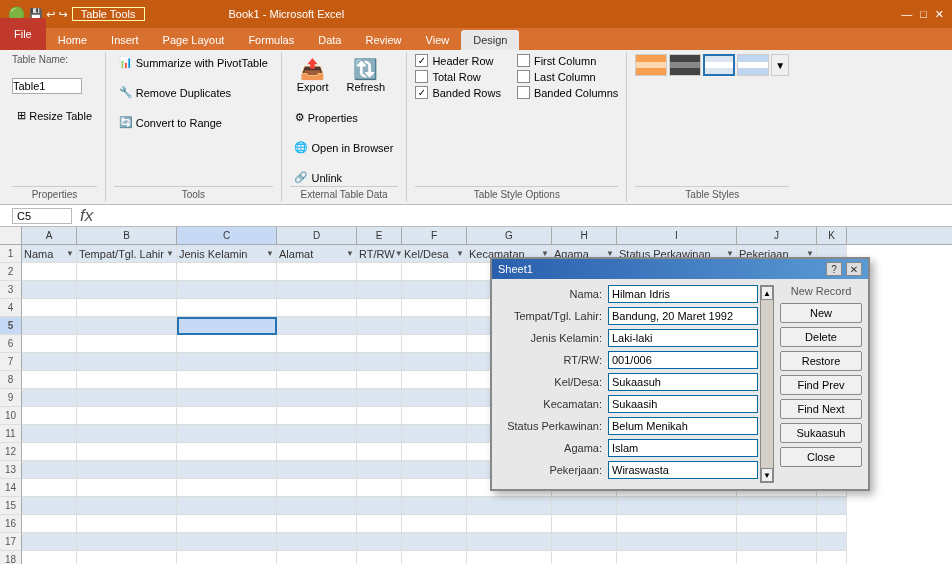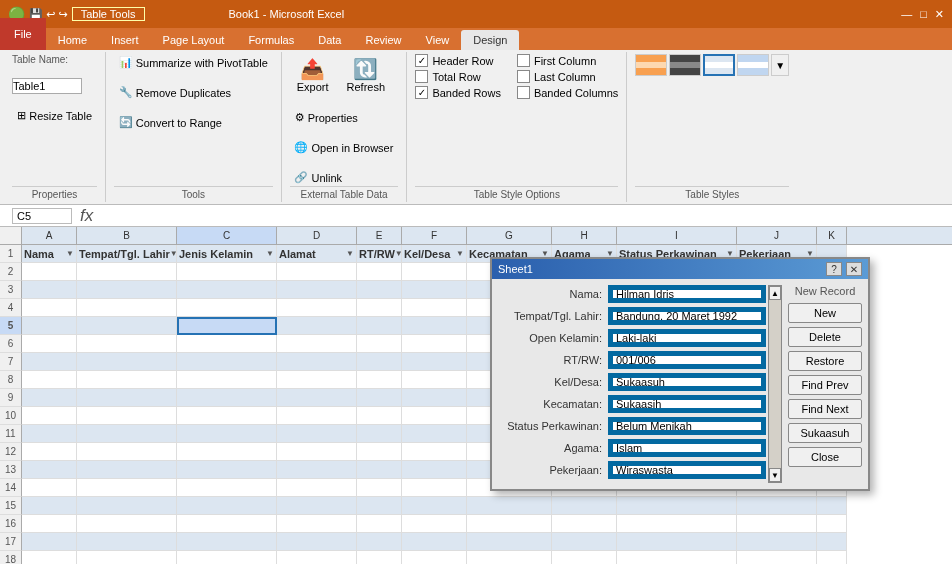--- a/index.html
+++ b/index.html
@@ -160,21 +160,21 @@
       font-size: 11px;
       padding: 0 2px;
       white-space: nowrap;
       overflow: hidden;
       display: flex; align-items: center;
       background: white;
     }
     .cell.selected { background: #c7daf5; border: 2px solid #2572b4; }
     .cell.header-row {
       background: #dce6f1;
-      font-weight: bold;
+      font-weight: normal;
       color: #333;
       font-size: 10px;
     }
     .cell.banded { background: #dce6f1; }
 
     
     .c-A { width: 55px; }
     .c-B { width: 100px; }
     .c-C { width: 100px; }
     .c-D { width: 80px; }
@@ -245,21 +245,21 @@
     .form-label {
       width: 110px;
       font-size: 11px;
       text-align: right;
       padding-right: 6px;
       color: #333;
     }
     .form-input {
       flex: 1;
       height: 18px;
-      border: 5px solid #0369a1;
+      border: 1px solid #0369a1;
       background: white;
       padding: 1px 3px;
       font-size: 11px;
     }
 
     .dialog-btn {
       background: #f0f0f0;
       border: 1px solid #888;
       padding: 3px 0;
       font-size: 11px;
@@ -805,21 +805,21 @@
               <span class="form-label">Nama:</span>
               <input type="text" class="form-input" value="Hilman Idris" style="">
             </div>
 
             <div class="form-row">
               <span class="form-label">Tempat/Tgl. Lahir:</span>
               <input type="text" class="form-input" value="Bandung, 20 Maret 1992" style="">
             </div>
 
             <div class="form-row">
-              <span class="form-label">Open Kelamin:</span>
+              <span class="form-label">Jenis Kelamin:</span>
               <input type="text" class="form-input" value="Laki-laki" style="">
             </div>
 
 
             <div class="form-row">
               <span class="form-label">RT/RW:</span>
               <input type="text" class="form-input" value="001/006" style="">
             </div>
 
             <div class="form-row">

